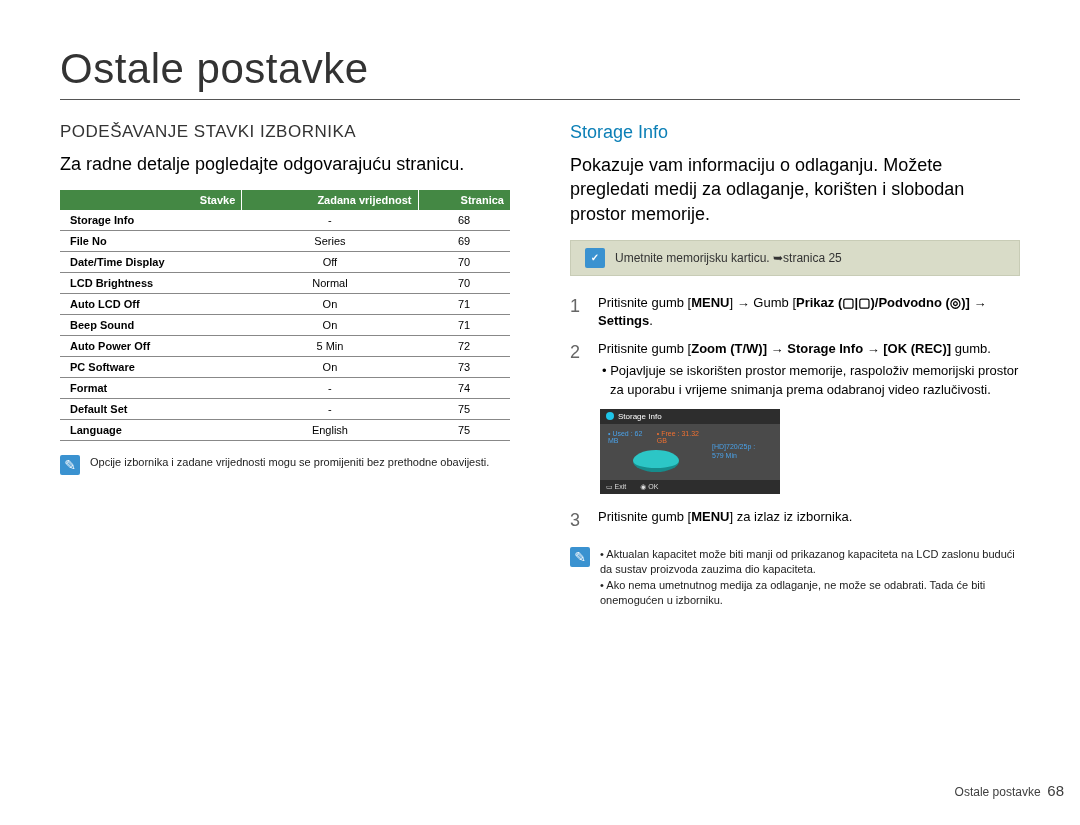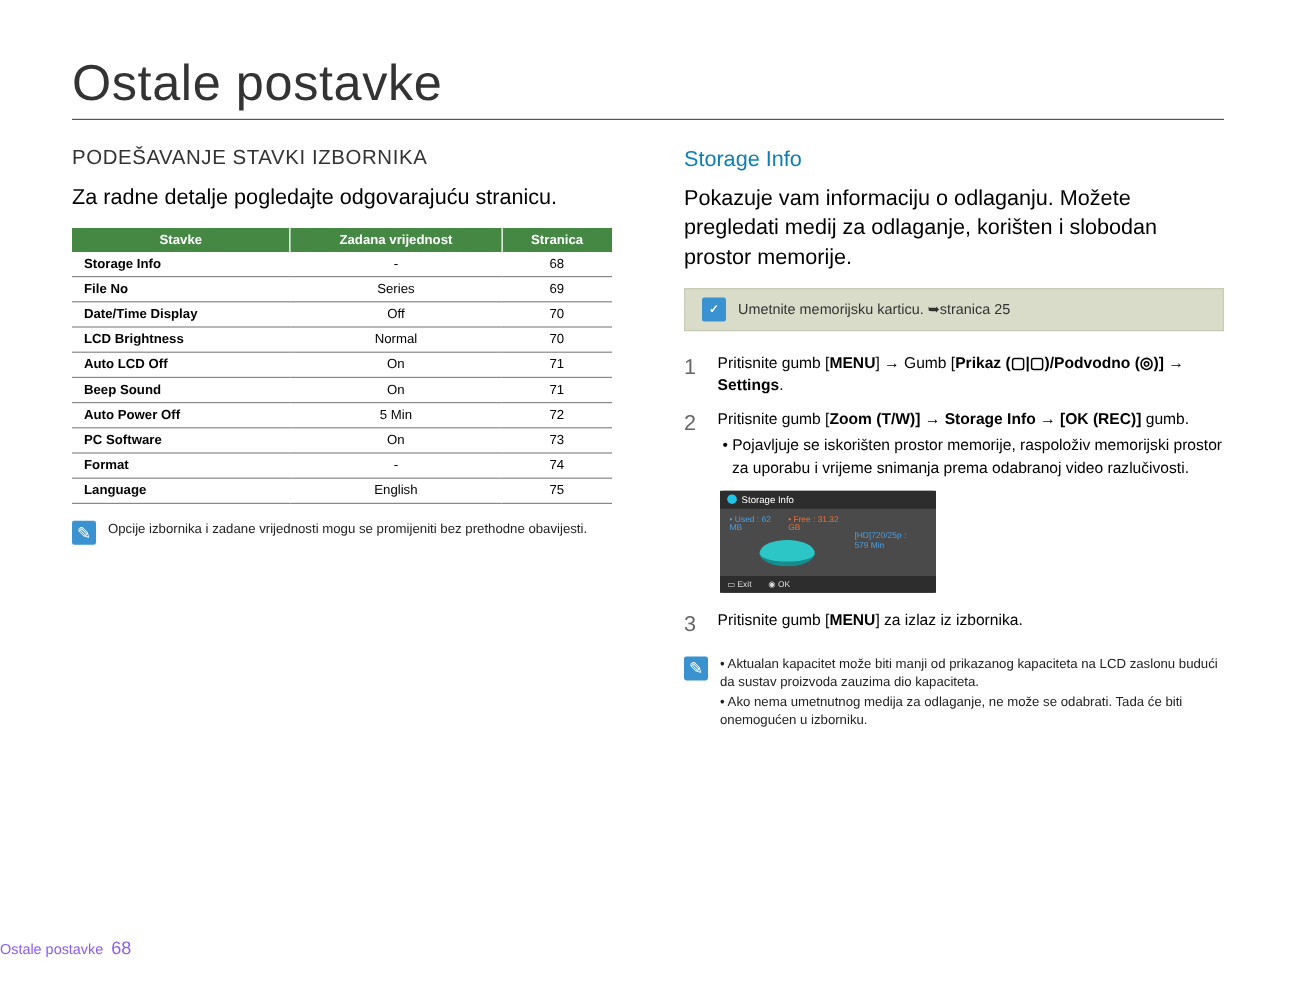--- a/index.html
+++ b/index.html
@@ -36,21 +36,21 @@
     color: #0b7fb6;
     margin-bottom: 10px;
   }
   .body-text { font-size: 18px; color: #000; margin-bottom: 14px; line-height: 1.35; }
   table { width: 100%; border-collapse: collapse; font-size: 11px; }
   thead th {
     background: #448844;
     color: #fff;
     font-weight: 700;
     padding: 4px 6px;
-    text-align: center;
+    text-align: right;
     border-right: 1px solid #fff;
   }
   thead th:last-child { border-right: none; }
   tbody td { padding: 4px 6px; border-bottom: 1px solid #888; text-align: center; }
   tbody td:first-child { text-align: left; font-weight: 700; padding-left: 10px; }
   .note-row { display: flex; align-items: flex-start; gap: 10px; margin-top: 14px; }
   .note-icon {
     width: 20px; height: 20px; background: #3a92d0; border-radius: 2px;
     display: flex; align-items: center; justify-content: center; color: #fff;
     font-size: 14px; flex-shrink: 0;
@@ -80,21 +80,21 @@
   .lcd-header { background: #2d2d2d; padding: 3px 6px; display:flex; align-items:center; gap:4px; font-size:8px; }
   .lcd-dot { width:8px; height:8px; border-radius:50%; background:#1fc5e8; display:inline-block; }
   .lcd-body { padding: 6px 8px 8px 8px; display:flex; gap:8px; align-items:center; }
   .lcd-left { flex:1; }
   .lcd-stats { display:flex; gap:8px; font-size:7px; margin-bottom:6px; }
   .lcd-stats .u { color:#4aa0e6; } .lcd-stats .f { color:#f07030; }
   .disc { width:46px; height:22px; background:#2cc6c6; border-radius:50%/50%; border-bottom:4px solid #168c8c; margin:4px auto 0; }
   .lcd-right { font-size:7px; color:#4aa0e6; line-height:1.3; width:60px; }
   .lcd-footer { background:#2d2d2d; padding:3px 6px; display:flex; gap:14px; font-size:7px; }
   .lcd-footer span { color:#ddd; }
-  .footer { position:absolute; bottom:26px; left:0; right:16px; text-align:left; font-size:12px; color:#8b5cf6; }
+  .footer { position:absolute; bottom:26px; left:0; right:16px; text-align:right; font-size:12px; color:#404040; }
   .footer .num { font-size:15px; }
 </style>
 </head>
 <body>
 
 <h1 class="page-title">Ostale postavke</h1>
 
 <div class="columns">
 
   <div class="col">
@@ -147,20 +147,25 @@
           </tr>
           <tr>
             <td>PC Software</td>
             <td>On</td>
             <td>73</td>
           </tr>
           <tr>
             <td>Format</td>
             <td>-</td>
             <td>74</td>
+          </tr>
+          <tr>
+            <td>Default Set</td>
+            <td>-</td>
+            <td>75</td>
           </tr>
           <tr>
             <td>Language</td>
             <td>English</td>
             <td>75</td>
           </tr>
         </tbody>
     </table>
 
     <div class="note-row">

